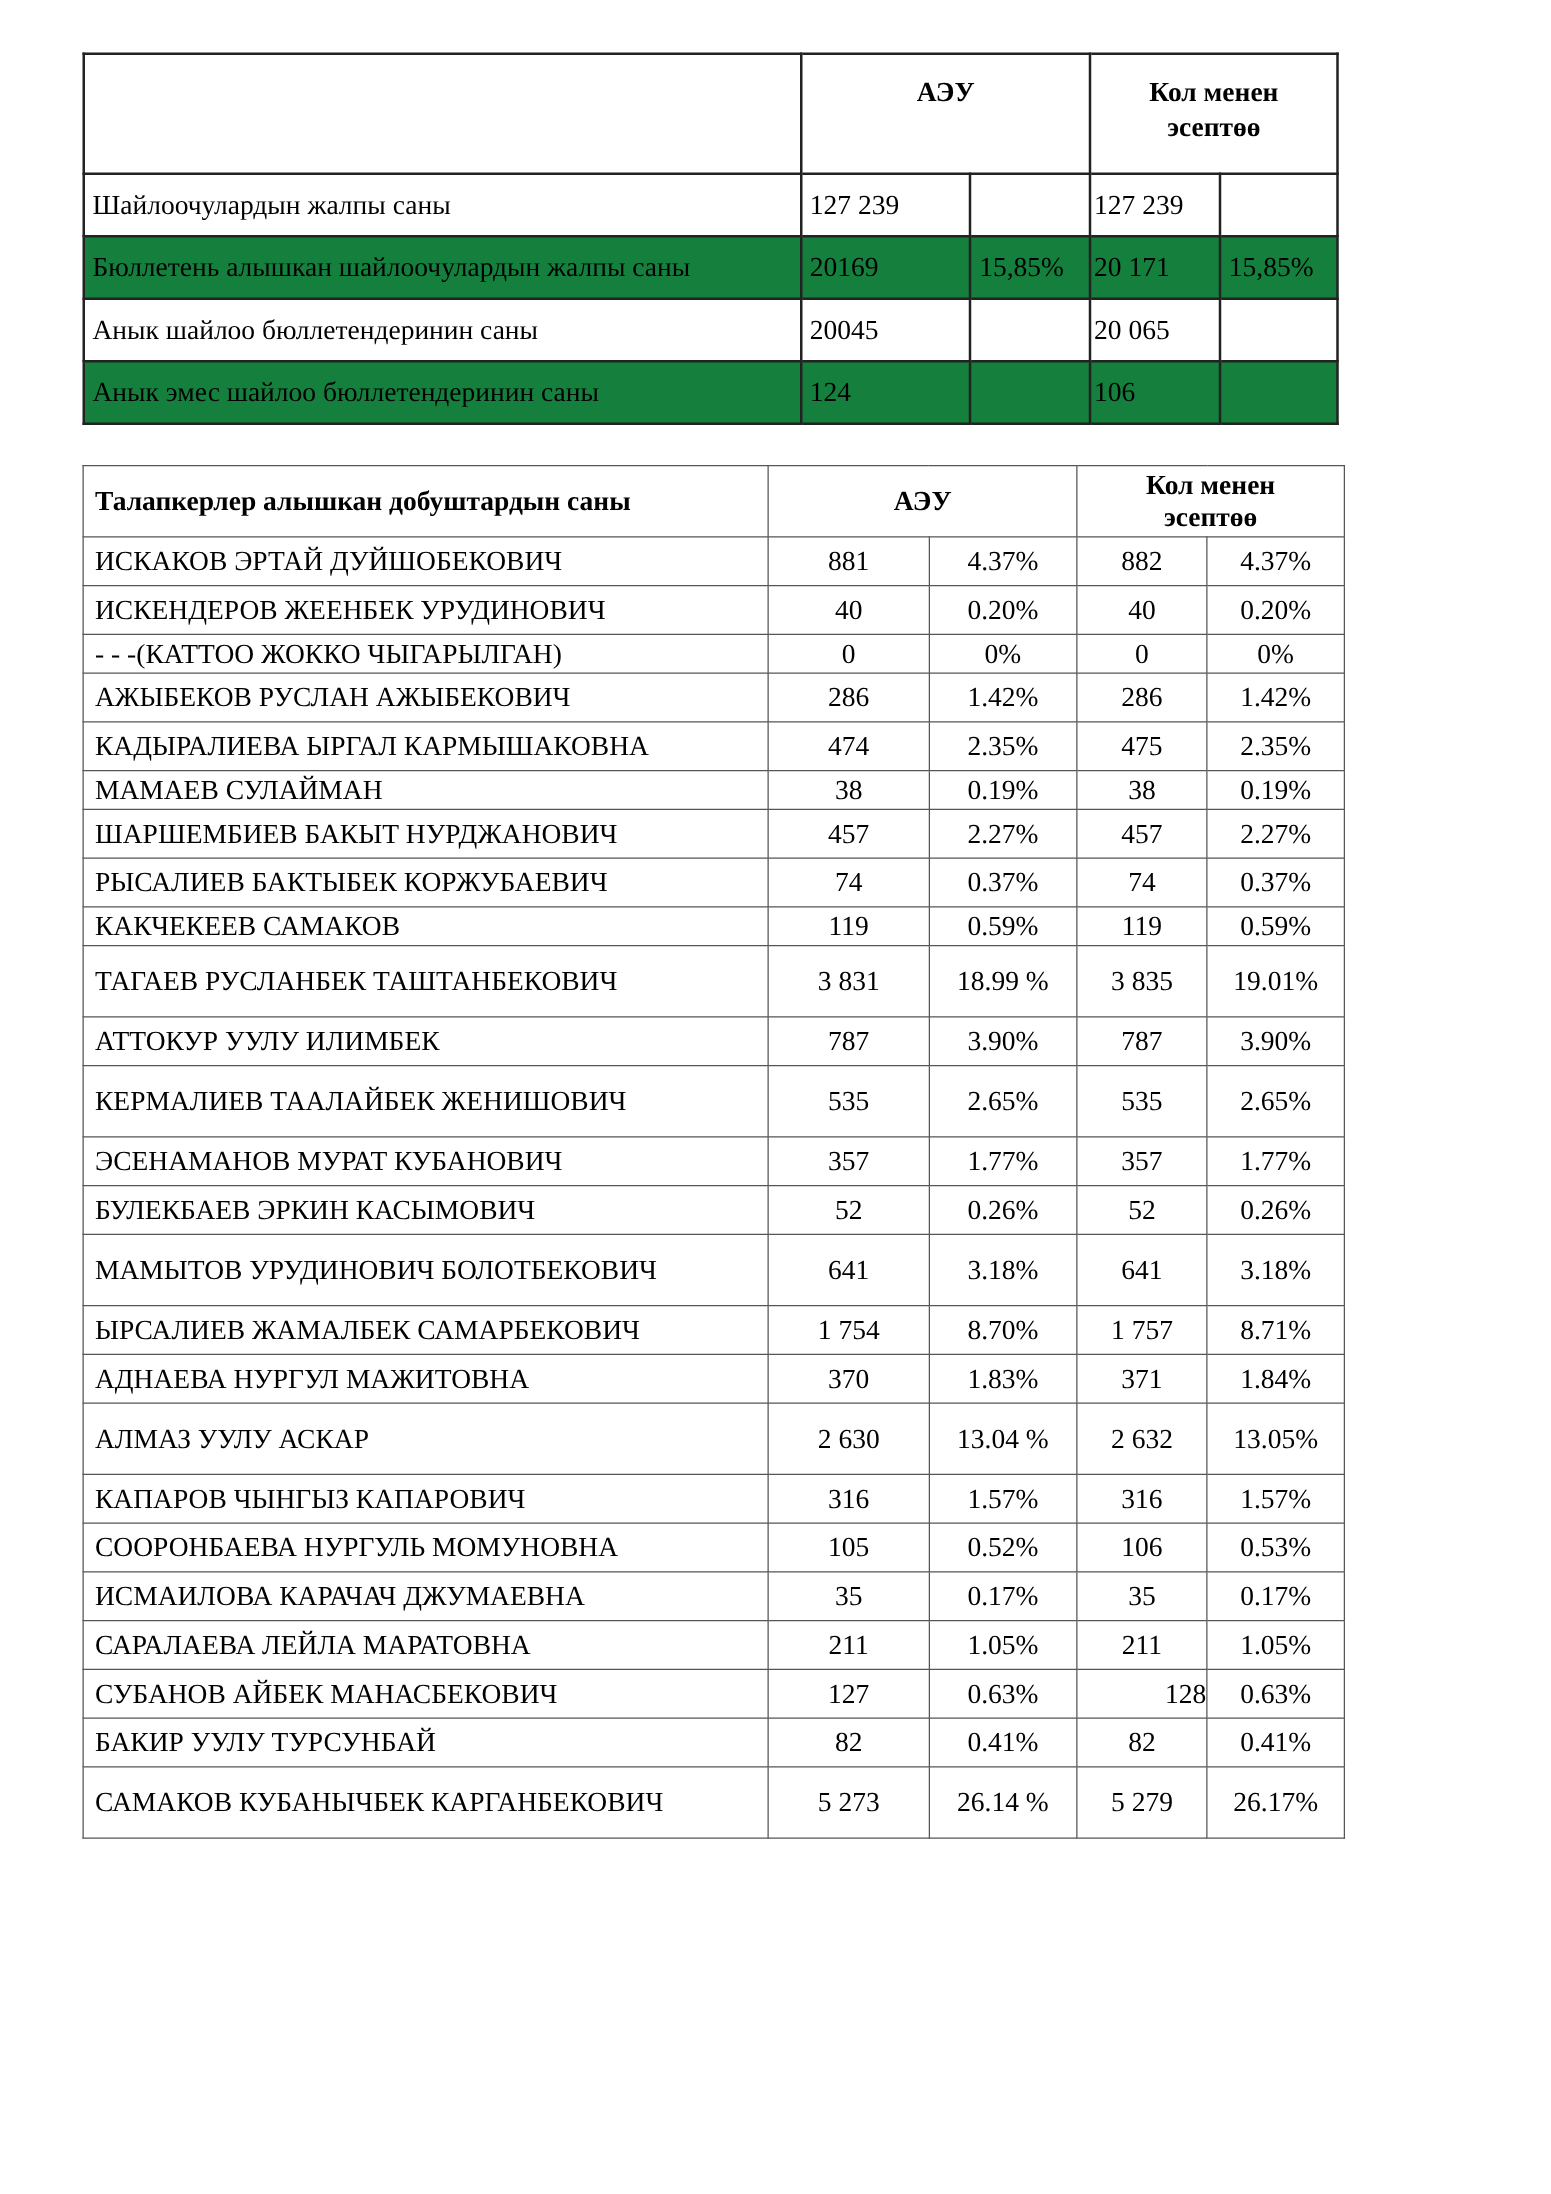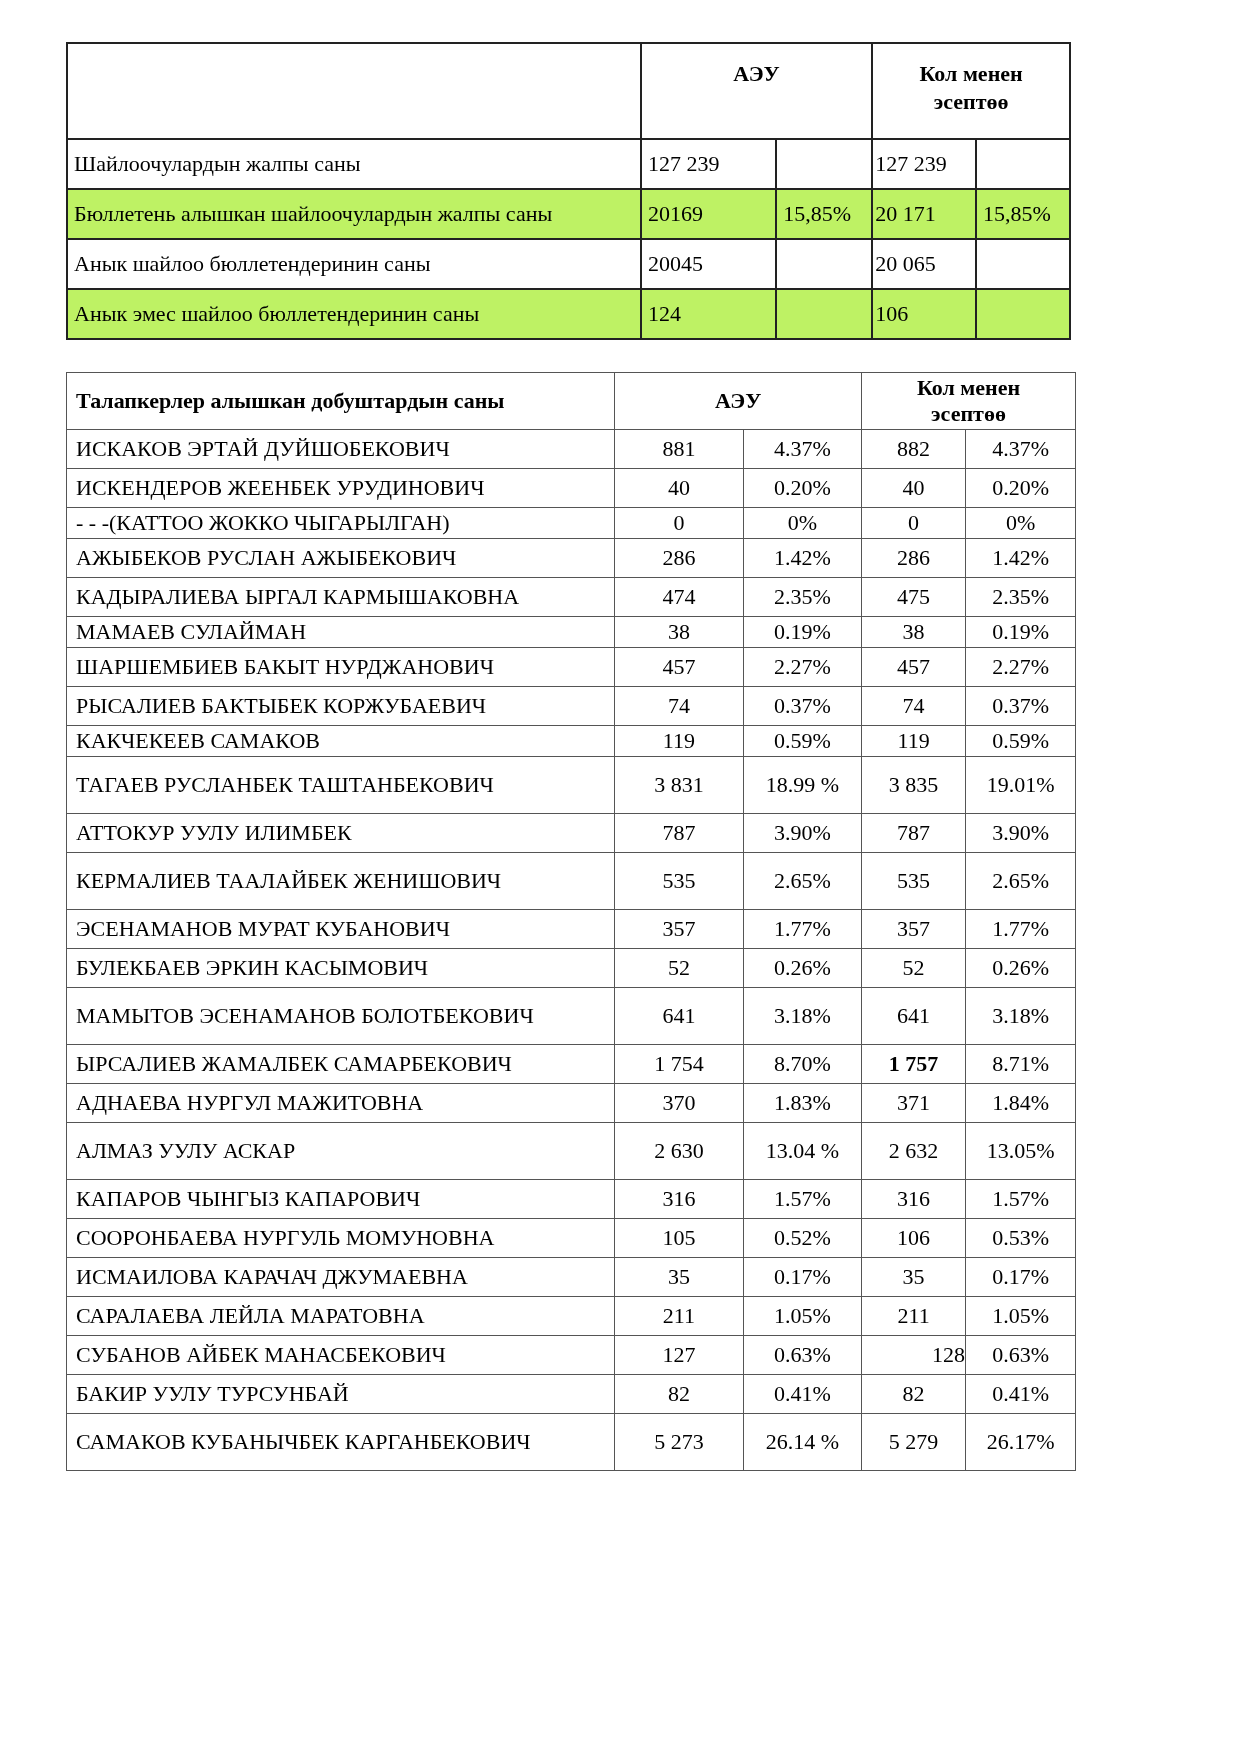--- a/index.html
+++ b/index.html
@@ -4,21 +4,21 @@
 <style>
   html, body { margin: 0; padding: 0; background: #ffffff; }
   body { width: 1241px; height: 1755px; position: relative; font-family: "Liberation Serif", "DejaVu Serif", serif; color: #000; }
   table { border-collapse: collapse; position: absolute; }
   td { padding: 0; vertical-align: middle; }
 
   
   #t1 { left: 66px; top: 42px; width: 1005px; border: 2px solid #000; font-size: 22px; }
   #t1 td { border: 2px solid #222; padding: 0 6px; height: 48px; }
   #t1 tr.hdr td { height: 78px; }
-  #t1 tr.shade td { background: #bef264; }
+  #t1 tr.shade td { background: #15803d; }
   #t1 .c0 { width: 563px; }
   #t1 .c1 { width: 122px; }
   #t1 .c2 { width: 82px; }
   #t1 .c3 { width: 94px; padding-left: 2px; }
   #t1 .c4 { width: 80px; }
   #t1 .hcell { text-align: center; font-weight: bold; vertical-align: top; padding-top: 16px; line-height: 28px; }
 
   
   #t2 { left: 66px; top: 372px; width: 1010px; border: 1.5px solid #555; font-size: 22px; }
   #t2 td { border: 1.5px solid #555; line-height: 26px; }
@@ -172,31 +172,31 @@
         <td class="v w4" style="height: 38px;">1.77%</td>
       </tr>
       <tr>
         <td class="n" style="height: 38px; margin-top: 16px;">БУЛЕКБАЕВ ЭРКИН КАСЫМОВИЧ</td>
         <td class="v w1" style="height: 38px;">52</td>
         <td class="v w2" style="height: 38px; padding: 0px 14px;">0.26%</td>
         <td class="v w3" style="height: 38px;">52</td>
         <td class="v w4" style="height: 38px;">0.26%</td>
       </tr>
       <tr>
-        <td class="n" style="height: 56px;">МАМЫТОВ ЭСЕНАМАНОВ БОЛОТБЕКОВИЧ</td>
+        <td class="n" style="height: 56px;">МАМЫТОВ УРУДИНОВИЧ БОЛОТБЕКОВИЧ</td>
         <td class="v w1" style="height: 56px;">641</td>
         <td class="v w2" style="height: 56px; padding: 0px 14px;">3.18%</td>
         <td class="v w3" style="height: 56px;">641</td>
         <td class="v w4" style="height: 56px;">3.18%</td>
       </tr>
       <tr>
         <td class="n" style="height: 38px;">ЫРСАЛИЕВ ЖАМАЛБЕК САМАРБЕКОВИЧ</td>
         <td class="v w1" style="height: 38px;">1 754</td>
         <td class="v w2" style="height: 38px; padding: 0px 14px;">8.70%</td>
-        <td class="v w3" style="height: 38px; font-weight: bold;">1 757</td>
+        <td class="v w3" style="height: 38px;">1 757</td>
         <td class="v w4" style="height: 38px;">8.71%</td>
       </tr>
       <tr>
         <td class="n" style="height: 38px;">АДНАЕВА НУРГУЛ МАЖИТОВНА</td>
         <td class="v w1" style="height: 38px;">370</td>
         <td class="v w2" style="height: 38px; padding: 0px 14px;">1.83%</td>
         <td class="v w3" style="height: 38px;">371</td>
         <td class="v w4" style="height: 38px;">1.84%</td>
       </tr>
       <tr>

